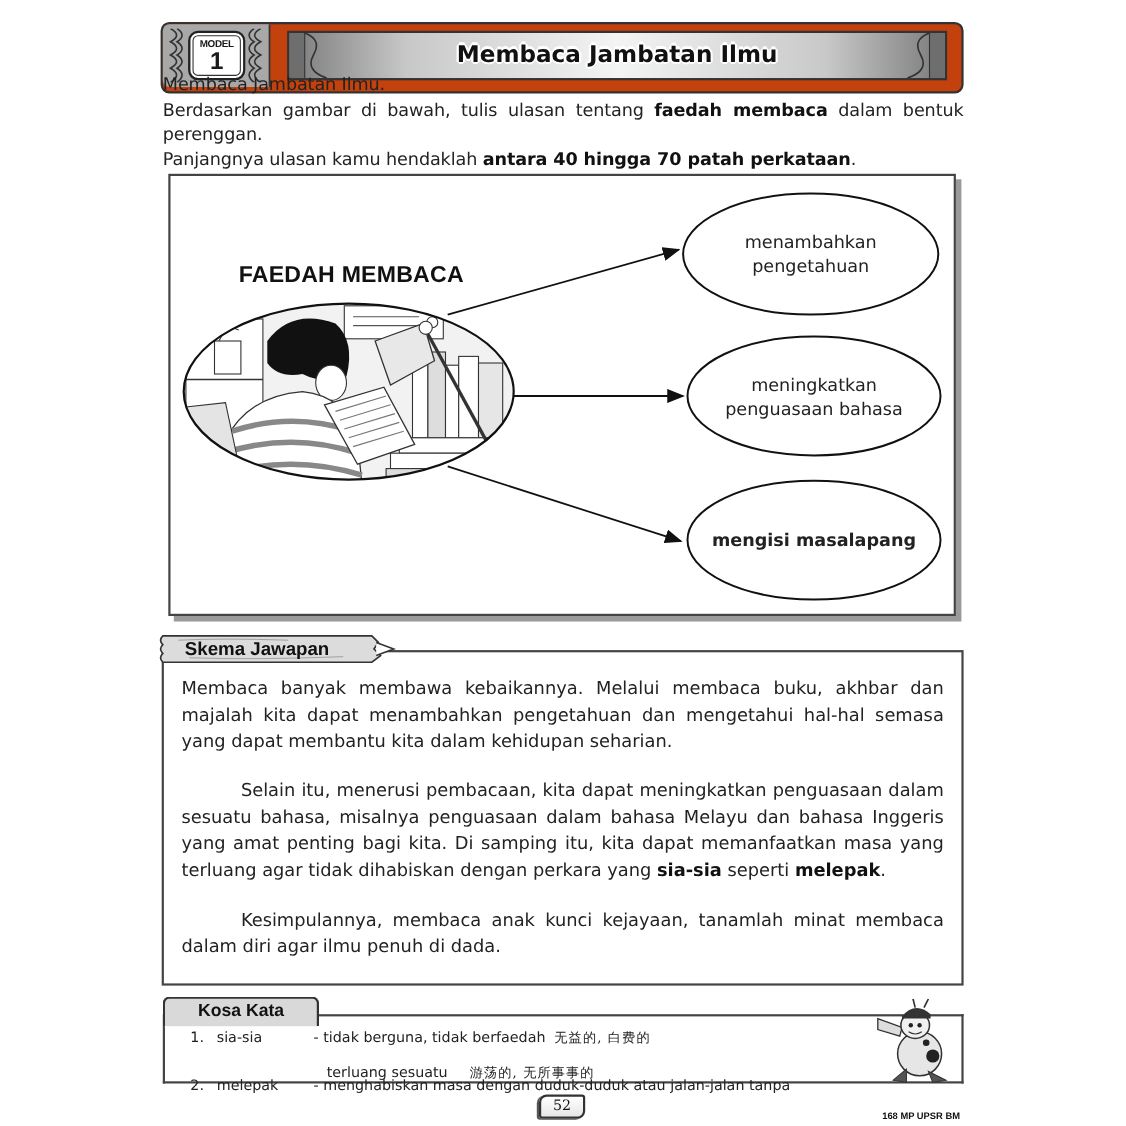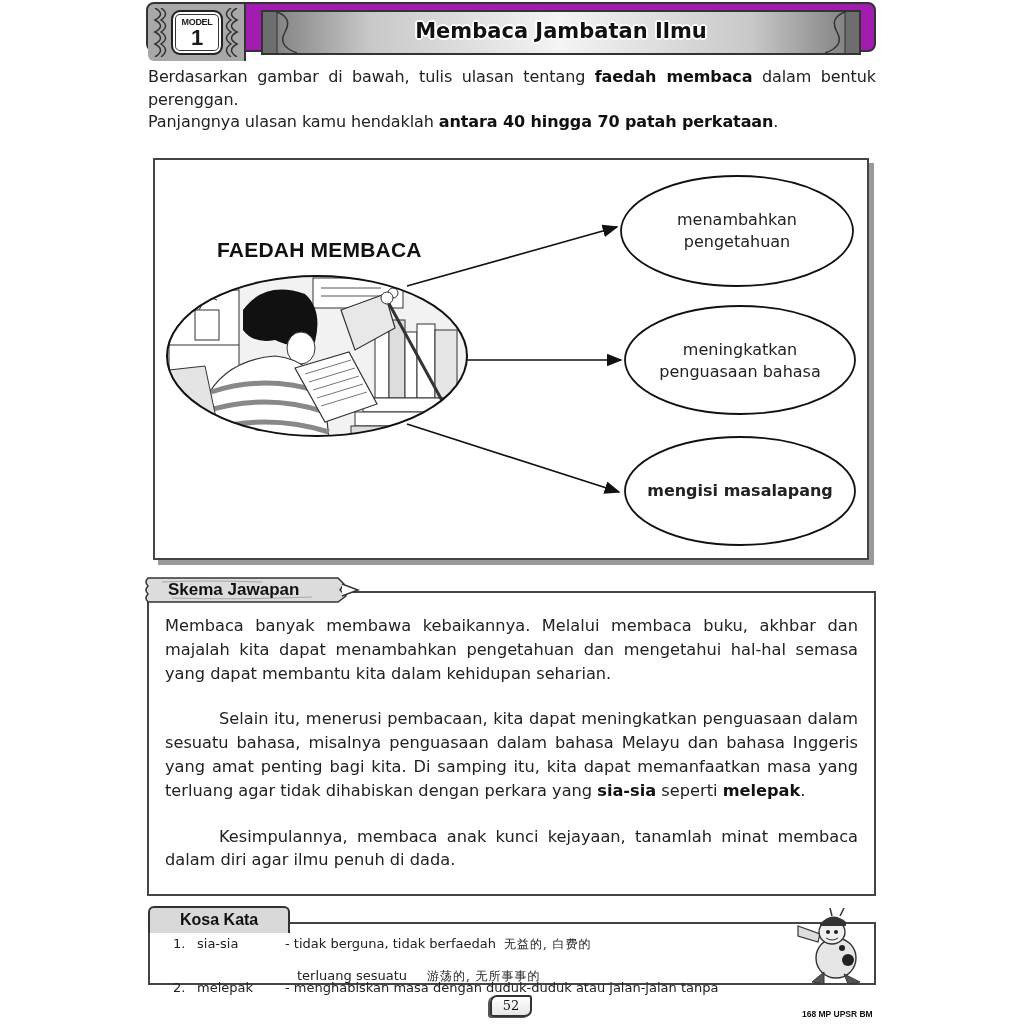--- a/index.html
+++ b/index.html
@@ -1,22 +1,22 @@
 <!DOCTYPE html>
 <html><head>
 <meta charset="utf-8">
 <style>
   * { box-sizing: border-box; margin: 0; padding: 0; }
   html, body { width: 1024px; height: 1024px; background: #ffffff; overflow: hidden; }
   body { position: relative; font-family: "DejaVu Sans", "Liberation Sans", sans-serif; color: #1a1a1a; }
 
   
   .banner {
-    position: absolute; left: 146px; top: 2px; width: 730px; height: 50px;
-    background: #a21caf; border: 2px solid #333; border-radius: 8px;
+    position: absolute; left: 146px; top: 20px; width: 730px; height: 65px;
+    background: #c2410c; border: 2px solid #333; border-radius: 8px;
   }
   .model-badge-frame {
     position: absolute; left: 0; top: 0; width: 98px; height: 57px;
     border-right: 2px solid #333; border-radius: 6px 0 0 6px;
     background: #a8a8a8;
   }
   .wave { position: absolute; top: 4px; width: 18px; height: 49px; }
   .wave.left { left: 4px; }
   .wave.right { right: 4px; }
   .model-badge {
@@ -149,20 +149,21 @@
     <div class="page-title">Membaca Jambatan Ilmu</div>
     <svg class="curl r" viewBox="0 0 38 41">
       <rect x="24" y="0" width="14" height="41" fill="#6e6e6e"></rect>
       <path d="M24 0 Q8 6 16 20 Q24 34 4 41" fill="none" stroke="#333" stroke-width="1.5"></path>
       <path d="M24 0 L24 41" stroke="#333" stroke-width="1"></path>
     </svg>
   </div>
 </div>
 
 <div class="instructions">
+  <p>Membaca Jambatan Ilmu.</p>
   <p><span>Berdasarkan gambar di bawah, tulis ulasan tentang </span><b>faedah membaca</b><span> dalam bentuk perenggan.</span></p>
   <p><span>Panjangnya ulasan kamu hendaklah </span><b>antara 40 hingga 70 patah perkataan</b><span>.</span></p>
 </div>
 
 <div class="diagram-box">
   <svg class="diagram-svg" width="712" height="398" viewBox="0 0 712 398">
     <defs>
       <marker id="arrow" markerWidth="10" markerHeight="8" refX="9" refY="4" orient="auto">
         <path d="M0 0 L10 4 L0 8 Z" fill="#111"></path>
       </marker>

